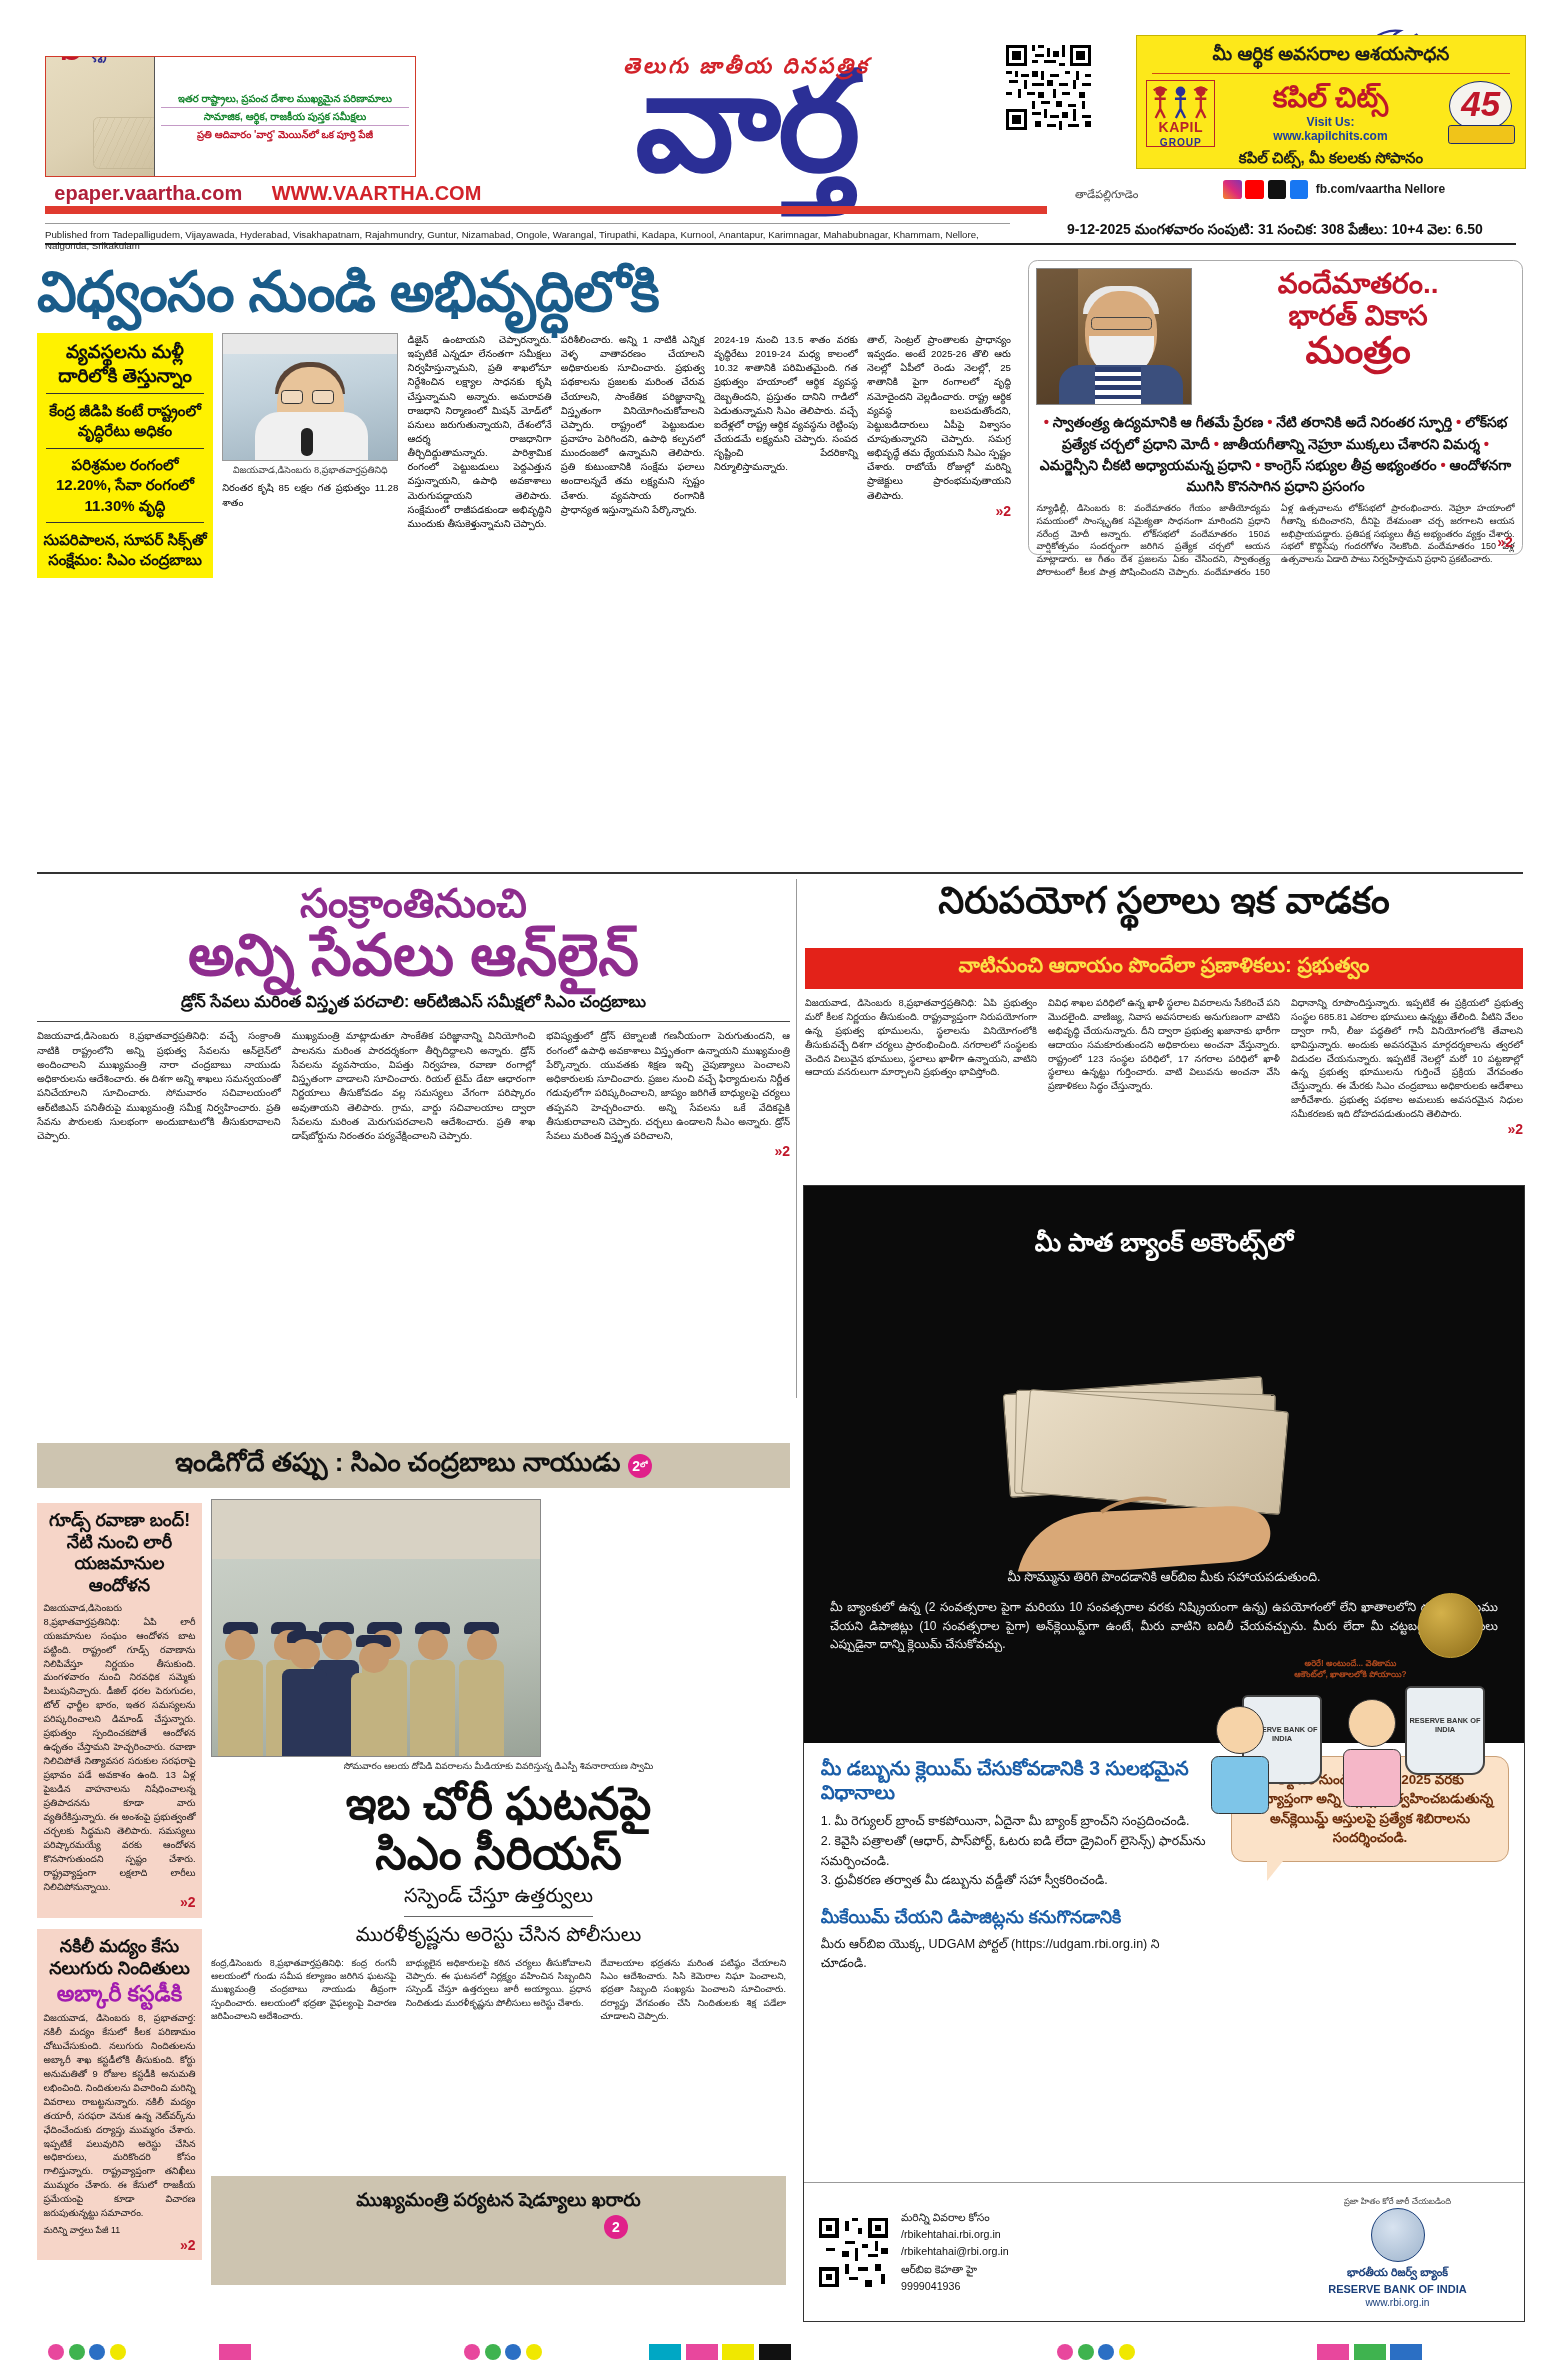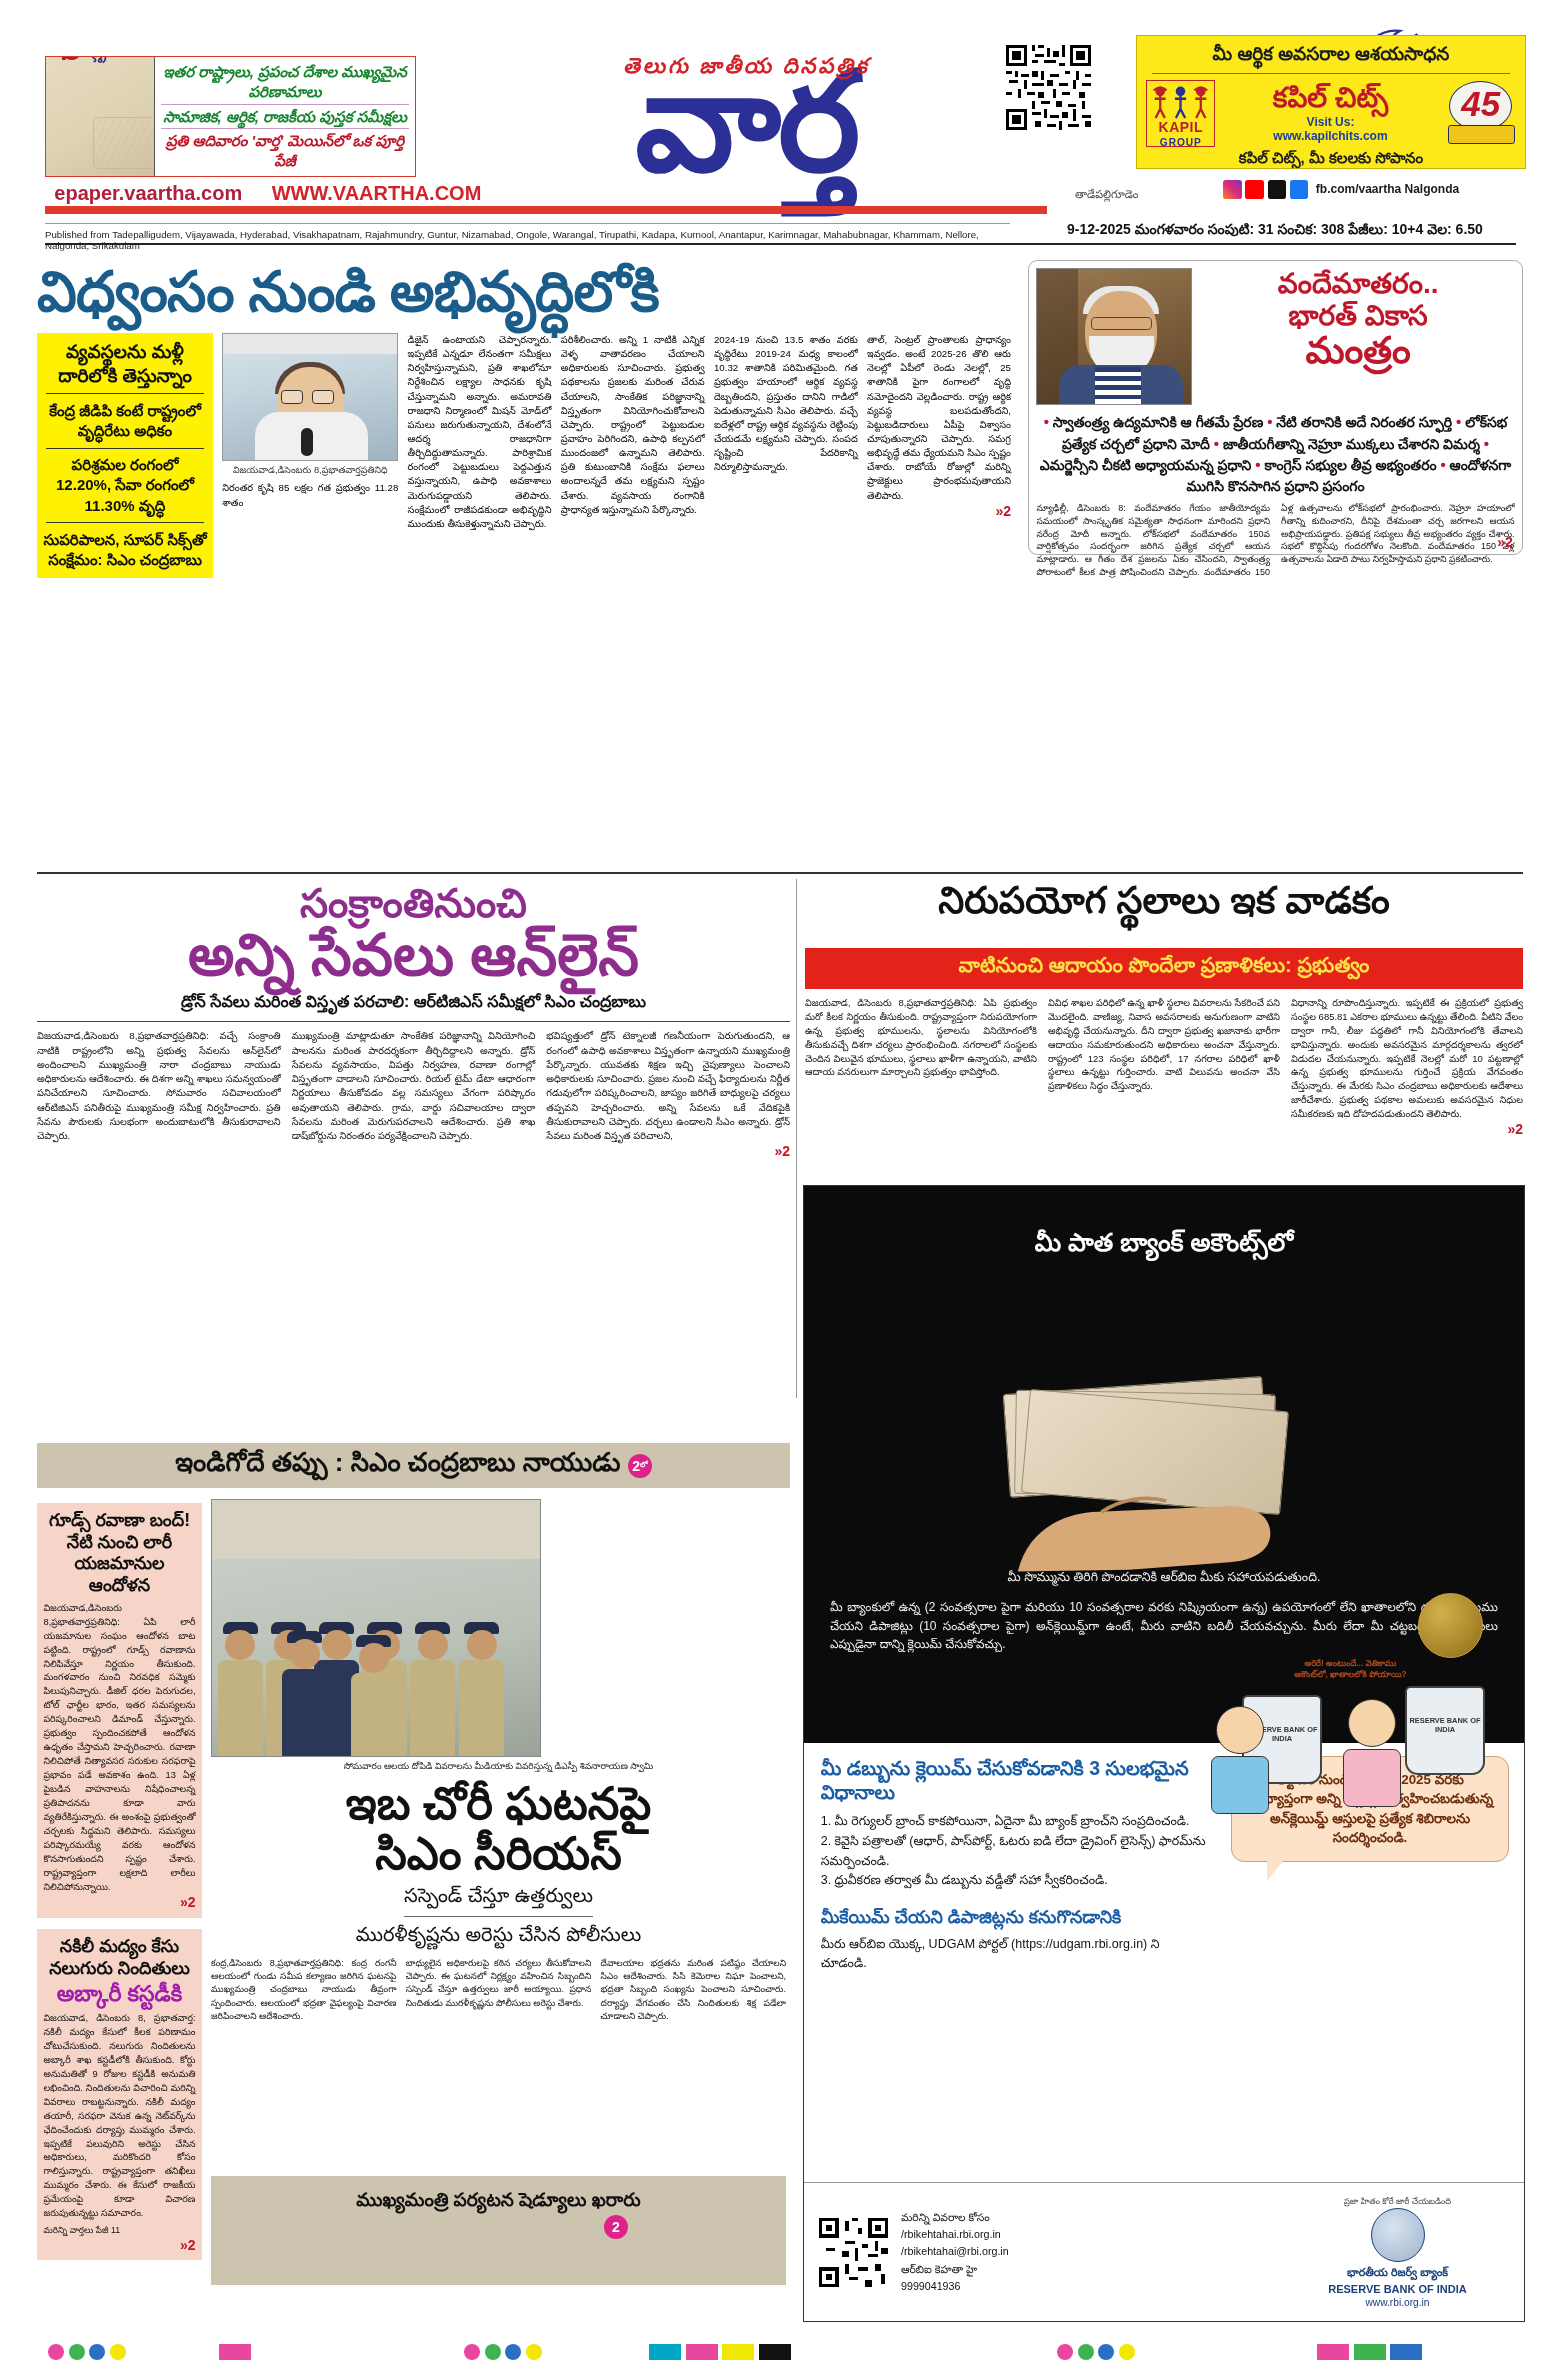--- a/index.html
+++ b/index.html
@@ -29,21 +29,21 @@
     position:absolute;left:43px;top:5.6px;font-size:14px;font-weight:bold;color:#2b2b8e;
     transform:rotate(-90deg);transform-origin:left top;white-space:nowrap;
   }
   .promo-img .scroll{
     position:absolute;right:-3.7px;bottom:7.4px;width:65px;height:52px;
     border:1.9px solid #b9ac8b;border-radius:5.6px;opacity:.55;
     background:repeating-linear-gradient(115deg,transparent 0 5.6px,#cdbf9d 5.6px 6.5px);
   }
   .promo-lines{flex:1;display:flex;flex-direction:column;justify-content:center;padding:3.7px 5.6px;}
   .promo-line{
-    font-size:15px;color:#17862f;text-align:center;line-height:1.32;font-weight:bold;padding:1.9px 0;font-style:italic;
+    font-size:10px;color:#17862f;text-align:center;line-height:1.32;font-weight:bold;padding:1.9px 0;
   }
   .promo-line + .promo-line{border-top:0.9px solid #c49ac6;}
   .promo-line.red{color:#c0172a;}
   .masthead-center{position:absolute;left:422px;top:35px;width:649px;text-align:center;}
   .tagline{
     font-size:21.3px;color:#d2232a;font-style:italic;font-weight:bold;letter-spacing:2.8px;
     position:relative;top:18.6px;
   }
   .logo-word{
     font-size:139px;line-height:.78;font-weight:bold;color:#2b2f96;letter-spacing:-2.8px;
@@ -500,21 +500,21 @@
         <span class="a1">epaper.vaartha.com</span>
         <span class="a2">WWW.VAARTHA.COM</span>
       </div>
       <div class="redbar"></div>
       <div class="tadepalli">తాడేపల్లిగూడెం</div>
       <div class="social-row">
         <span class="sic" style="background:linear-gradient(45deg,#f58529,#dd2a7b,#8134af);"></span>
         <span class="sic" style="background:#ff0000;"></span>
         <span class="sic" style="background:#111;"></span>
         <span class="sic" style="background:#1877f2;"></span>
-        <span class="lbl">fb.com/vaartha Nalgonda</span>
+        <span class="lbl">fb.com/vaartha Nellore</span>
       </div>
     </div>
 
     <div class="pubinfo">Published from Tadepalligudem, Vijayawada, Hyderabad, Visakhapatnam, Rajahmundry, Guntur, Nizamabad, Ongole, Warangal, Tirupathi, Kadapa, Kurnool, Anantapur, Karimnagar, Mahabubnagar, Khammam, Nellore, Nalgonda, Srikakulam</div>
     <div class="dateinfo">9-12-2025 మంగళవారం సంపుటి: 31 సంచిక: 308 పేజీలు: 10+4 వెల: 6.50</div>
     <div class="hr-thick"></div>
   </div>
 
   <div class="lead">
     <div class="lead-head">విధ్వంసం నుండి అభివృద్ధిలోకి</div>

